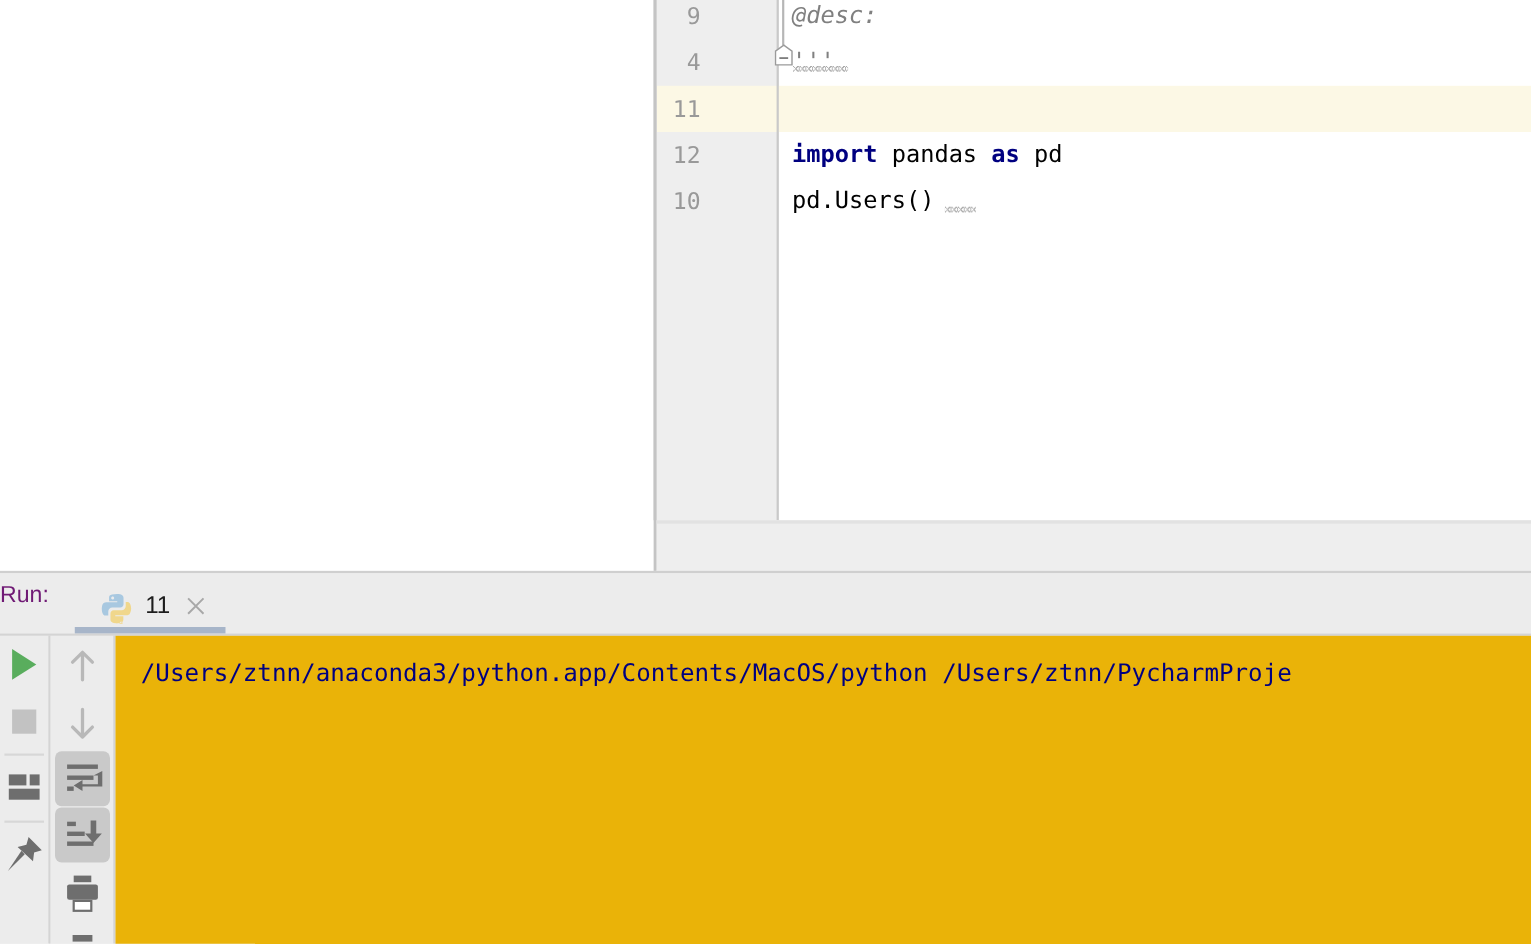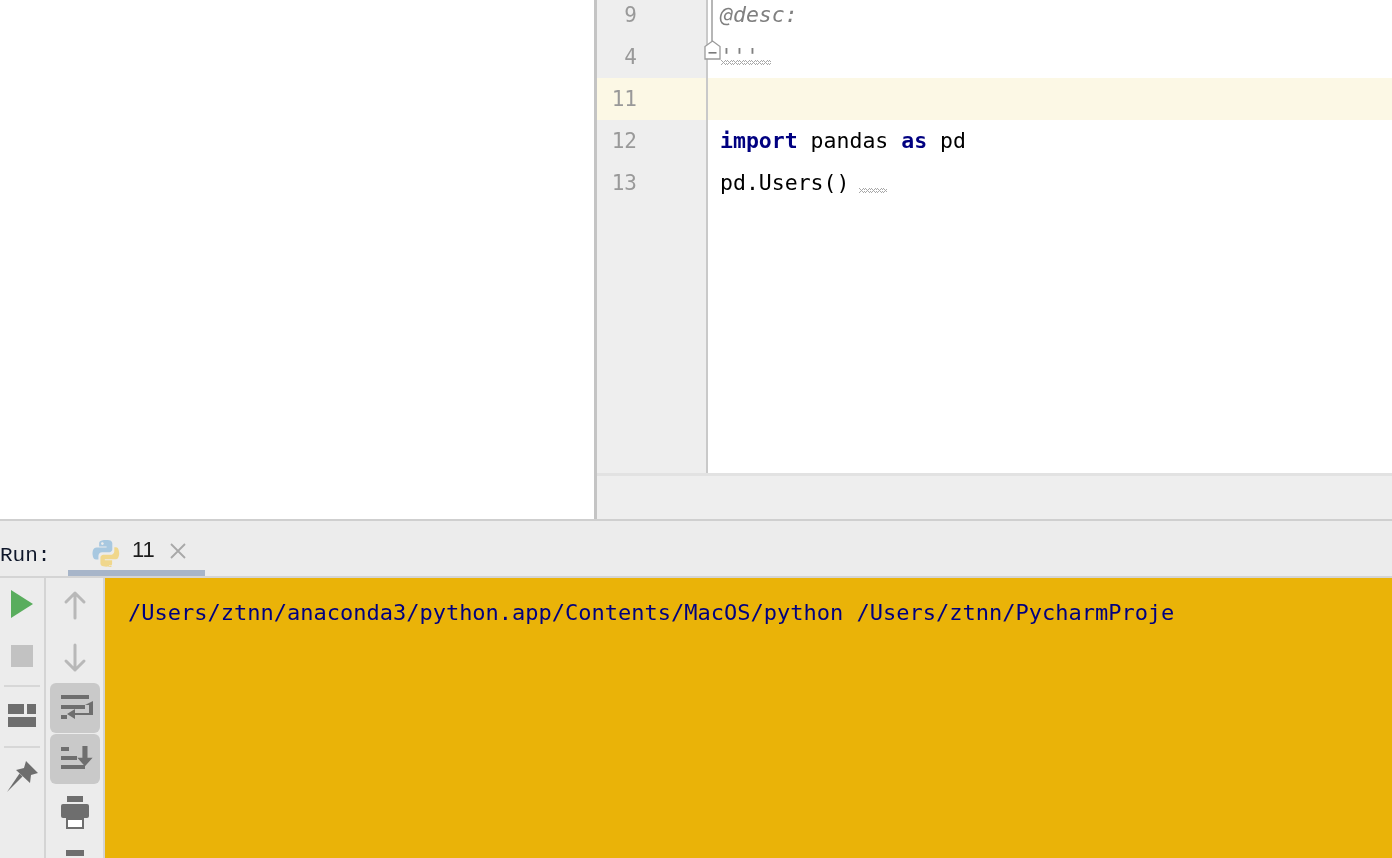--- a/index.html
+++ b/index.html
@@ -174,24 +174,24 @@
   .run-header {
     position: absolute;
     left: 0; top: 2px;
     width: 1392px;
     height: 56px;
     background: #ececec;
   }
   .run-label {
     position: absolute;
     left: 0px;
-    top: 23px;
+    top: 8px;
     font-size: 21px;
-    color: #0f172a;
-    font-family: Liberation Mono, monospace;
+    color: #701a75;
+    font-family: Liberation Sans, sans-serif;
   }
   .run-tab {
     position: absolute;
     left: 68px;
     top: 2px;
     height: 54px;
     width: 137px;
   }
   .py-icon {
     position: absolute;
@@ -330,21 +330,21 @@
         <span class="line-num">11</span>
         <span class="line-code tok-plain"></span>
       </div>
 
       <div class="line-row" style="top:120px;">
         <span class="line-num">12</span>
         <span class="line-code"><span class="tok-kw">import</span><span class="tok-plain"> pandas </span><span class="tok-kw">as</span><span class="tok-plain"> pd</span></span>
         </div>
 
       <div class="line-row" style="top:162px;">
-        <span class="line-num">13</span>
+        <span class="line-num">10</span>
         <span class="line-code tok-plain">pd.Users()</span>
       </div>
 
       <div class="fold-line" style="left:114px; top:0px; height:41px;"></div>
       <div class="fold-marker" style="left:107px; top:40px;">
         <svg width="17" height="20" viewBox="0 0 17 20">
           <path d="M8.5 1 L16 6.5 L16 19 L1 19 L1 6.5 Z" fill="#ffffff" stroke="#9b9b9b" stroke-width="1.3"></path>
           <rect x="4.5" y="12" width="8" height="1.6" fill="#7a7a7a"></rect>
         </svg>
       </div>

